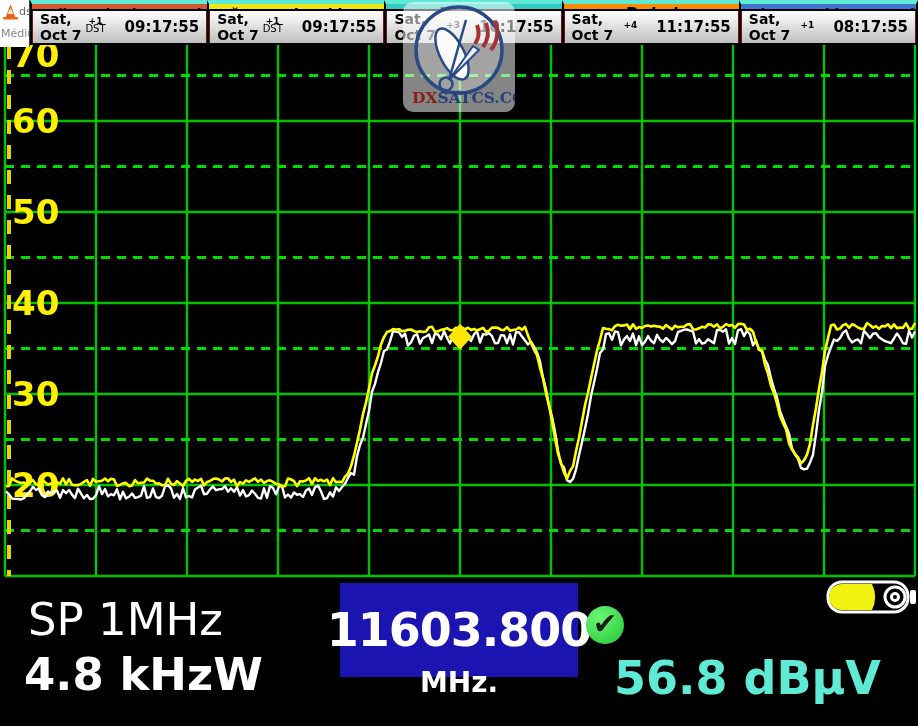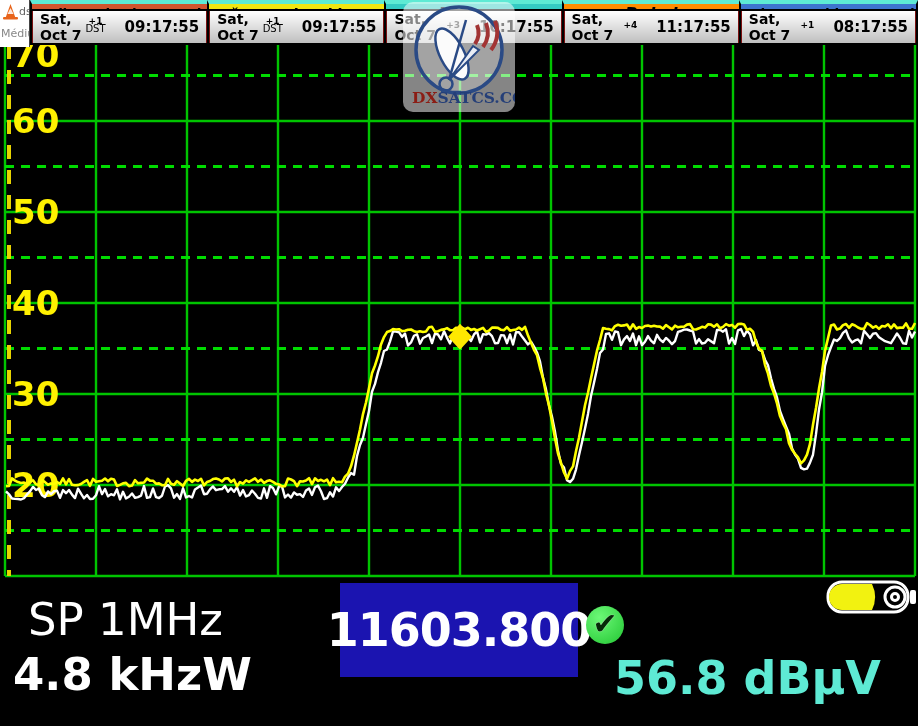--- a/index.html
+++ b/index.html
@@ -22,21 +22,21 @@
   .clock-row { flex:1; background:linear-gradient(#ffffff,#bfbfbf); display:flex; align-items:center; justify-content:space-between; padding:0 7px; font-weight:bold; font-size:14px; color:#000; border-left:1px solid #7a1010; border-right:1px solid #7a1010; }
   .offset-stack { display:flex; flex-direction:column; align-items:center; line-height:8px; margin-top:-4px; }
   .offset-stack .off { font-size:9px; font-weight:bold; }
   .offset-stack .sub { font-size:10px; font-weight:normal; }
   .clock-time { font-size:15px;padding-left:19px; }
 
   
   #watermark { position:absolute; left:403px; top:2px; width:112px; height:110px; background:rgba(255,255,255,0.52); border-radius:10px; z-index:10; }
   #watermark svg { position:absolute; left:0; top:0; }
   #span-label  { position:absolute; left:28px;  top:593px; font-size:45px; font-weight:normal; color:#fff; z-index:4;}
-  #rbw-label   { position:absolute; left:13px;  top:648px; font-size:45px; font-weight:bold; color:#fff; z-index:4;}
+  #rbw-label   { position:absolute; left:24px;  top:648px; font-size:45px; font-weight:bold; color:#fff; z-index:4;}
   #freq-box    { position:absolute; left:340px; top:583px; width:238px; height:94px; background:#1B14B0; display:flex; align-items:center; justify-content:center; z-index:4;}
   #freq-box span { font-size:46px; font-weight:bold; color:#fff; letter-spacing:-1px; }
   #mhz-label   { position:absolute; left:340px; top:666px; width:238px; text-align:center; font-size:28px; font-weight:bold; color:#fff; z-index:4;}
   #check-badge { position:absolute; left:586px; top:606px; width:38px; height:38px; border-radius:50%;
                  background:radial-gradient(circle at 35% 30%, #6cf877, #22c632); display:flex; align-items:center; justify-content:center; z-index:4;}
   #check-badge span { font-size:30px; font-weight:bold; color:#052b08; margin-top:-4px; text-shadow:0 0 1px #fff; }
   #pwr-label   { position:absolute; left:652px; top:598px; font-size:46px; font-weight:bold; color:#FFE400; z-index:4;}
   #pwr-value   { position:absolute; left:614px; top:651px; font-size:46px; font-weight:bold; color:#5eead4; z-index:4;}
   #battery     { position:absolute; left:826px; top:579px; z-index:4;}
 </style>
@@ -171,20 +171,21 @@
       </g>
       <text x="9" y="101" font-family="DejaVu Serif, Liberation Serif, serif" font-size="15.5" font-weight="bold"><tspan fill="#8b1d15">DX</tspan><tspan fill="#253f78">SATCS.COM</tspan></text>
     </svg>
   </div>
 
   <div id="span-label">SP 1MHz</div>
   <div id="rbw-label">4.8 kHzW</div>
   <div id="freq-box">
     <span>11603.800</span>
   </div>
+  <div id="mhz-label">MHz.</div>
   <div id="check-badge">
     <span>✔</span>
   </div>
   <div id="pwr-value">56.8 dBµV</div>
 
   <svg id="battery" width="92" height="36">
     <rect x="2" y="3" width="80" height="30" rx="14" fill="#000" stroke="#fff" stroke-width="3"></rect>
     <path d="M16 5 h30 a30 30 0 0 1 0 26 h-30 a13 13 0 0 1 -13 -13 a13 13 0 0 1 13 -13 z" fill="#F2F210"></path>
     <circle cx="69" cy="18" r="10" fill="none" stroke="#fff" stroke-width="3"></circle>
     <circle cx="69" cy="18" r="3.5" fill="none" stroke="#fff" stroke-width="3"></circle>

